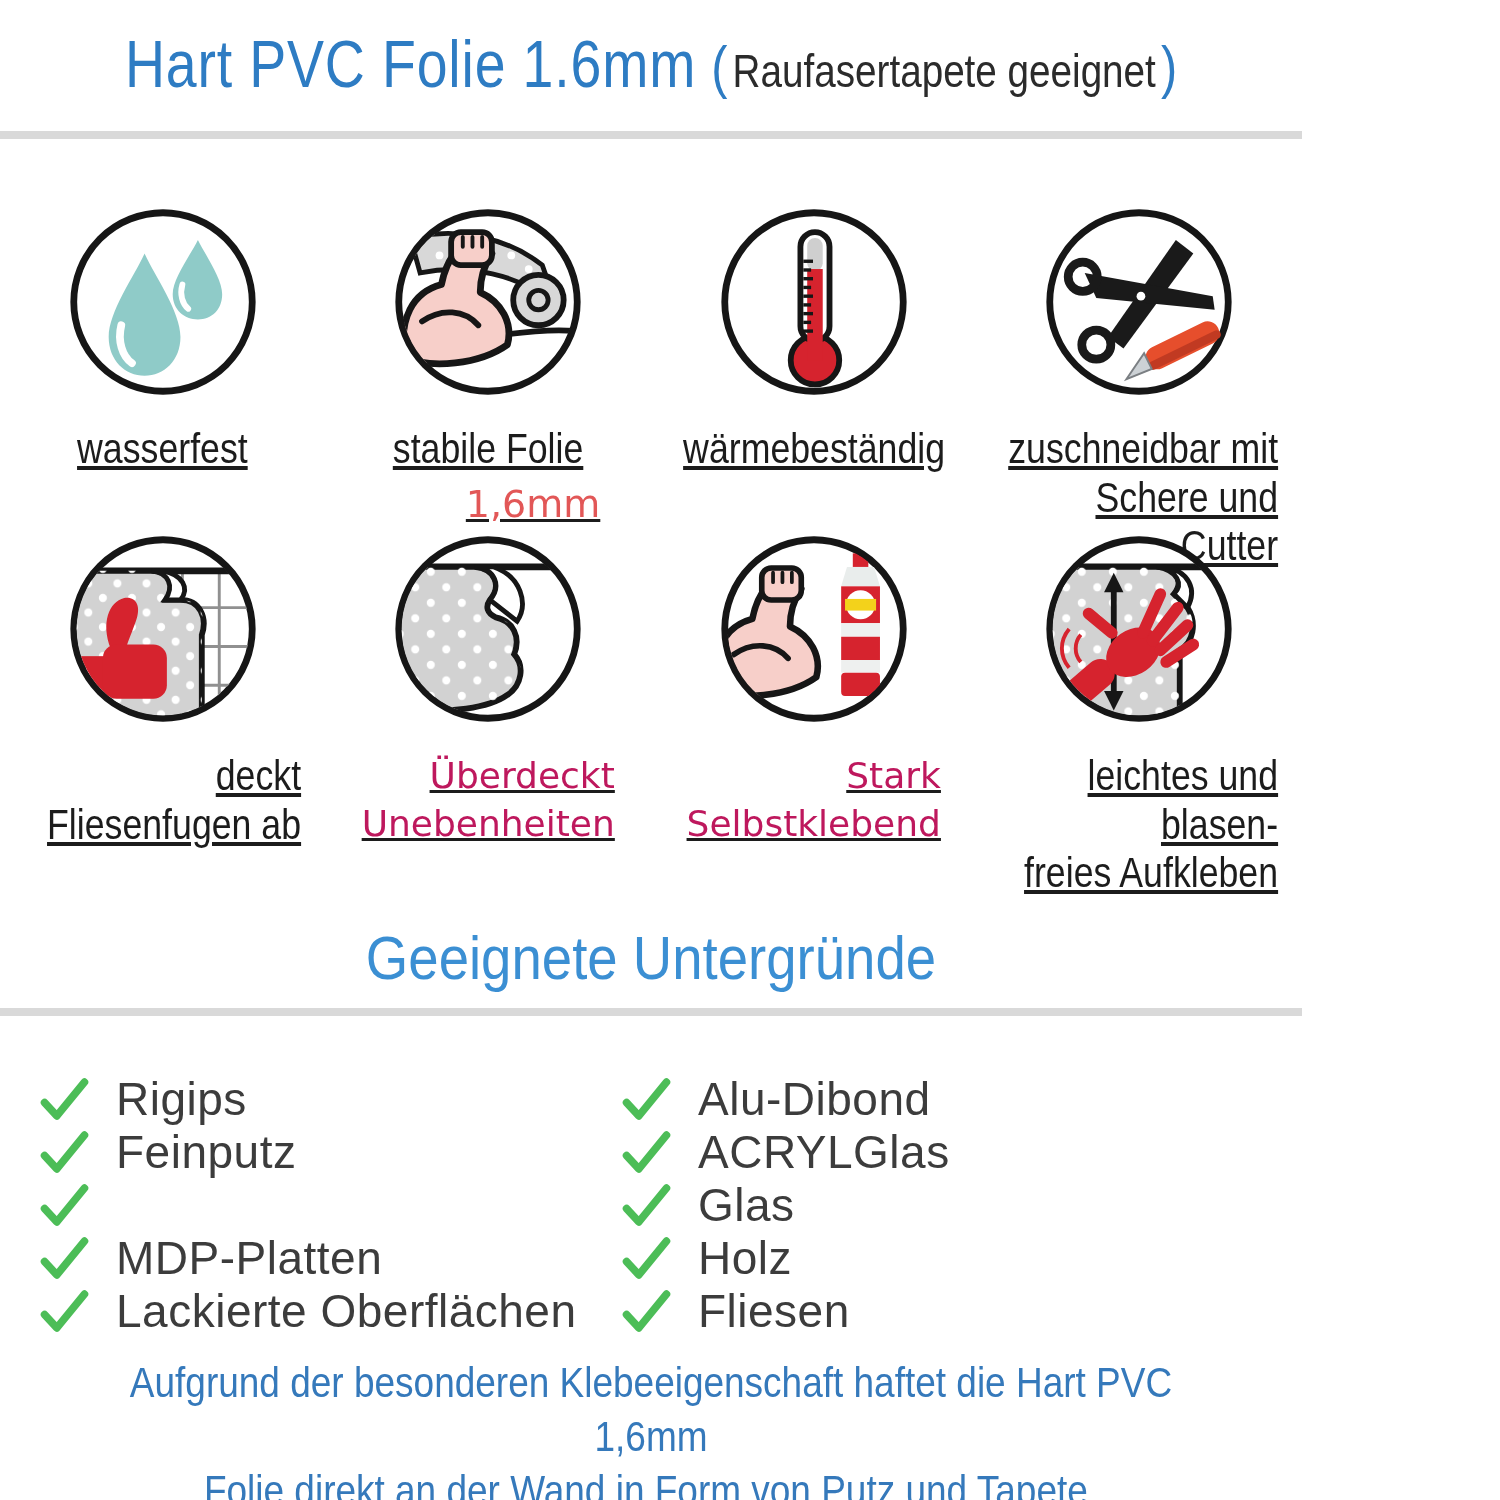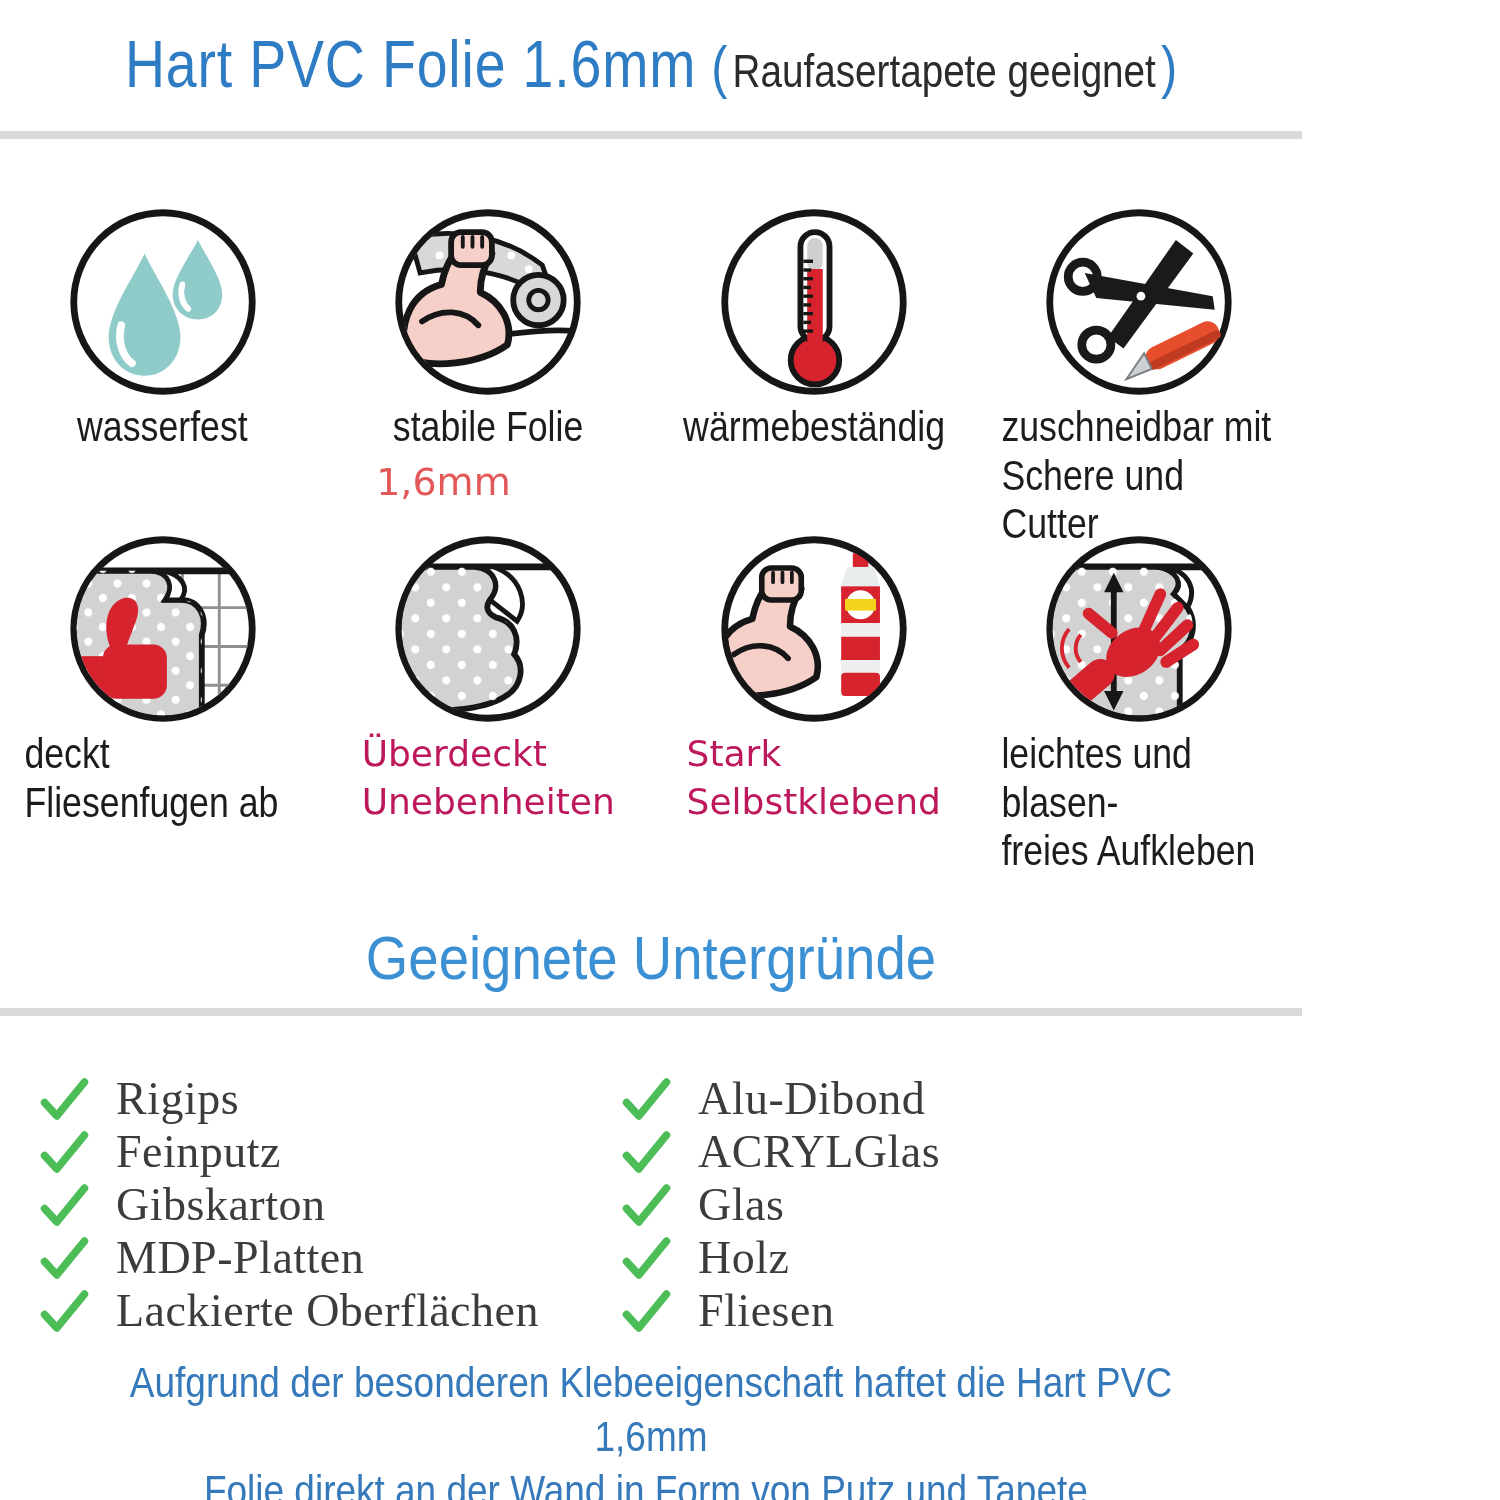--- a/index.html
+++ b/index.html
@@ -19,31 +19,31 @@
   .rule { position:absolute; left:0; width:100%; height:8px; background:#d9d9d9; }
   .rule1 { top:131px; }
   .rule2 { top:1008px; }
 
   
   .feat-row { position:absolute; left:0; width:100%; display:flex; }
   .row1 { top:205px; }
   .row2 { top:532px; }
   .cell { width:25%; display:flex; flex-direction:column; align-items:center; }
   .ficon { width:194px; height:194px; }
-  .flabel { margin-top:4px; text-align:left; font-size:42px; color:#1c1c1c; line-height:1.16; }
+  .flabel { margin-top:26px; text-align:right; font-size:42px; color:#1c1c1c; line-height:1.16;text-decoration:underline; }
   .ln  { display:block; }
   .cd  { transform:scaleX(.85); }
   .wide { font-family:"DejaVu Sans", sans-serif; font-size:36px; color:#be185d; line-height:1.32; }
   .red  { font-family:"DejaVu Sans", sans-serif; font-size:38px; color:#e25757; margin-top:8px; }
 
   
   .sec-title { position:absolute; top:922px; width:100%; text-align:center;
                font-size:62px; color:#3b8fd3; transform:scaleX(.88); }
   .lists { position:absolute; top:1072px; left:0; width:100%; height:300px; }
-  .col { position:absolute; top:0; list-style:none; margin:0; padding:0;font-family:Liberation Serif, serif; }
+  .col { position:absolute; top:0; list-style:none; margin:0; padding:0; }
   .col1 { left:38px; }
   .col2 { left:620px; }
   .col3 { left:1052px; }
   .col li { display:flex; align-items:center; height:53px; }
   .check { width:52px; height:46px; margin-right:26px; flex:none; }
   .item-text { font-size:46px; color:#3c3c3c; letter-spacing:.5px; white-space:nowrap; }
 
   
   footer { position:absolute; top:1356px; width:100%; text-align:center;
            color:#3579bb; font-size:43px; line-height:1.25; }
@@ -307,21 +307,20 @@
       <li>
           <svg class="check" viewBox="0 0 100 90">
             <polyline points="12,52 36,78 90,12" fill="none" stroke="#4cbd57" stroke-width="15" stroke-linecap="round" stroke-linejoin="round"></polyline>
           </svg>
           <span class="item-text">Feinputz</span>
         </li>
       <li>
           <svg class="check" viewBox="0 0 100 90">
             <polyline points="12,52 36,78 90,12" fill="none" stroke="#4cbd57" stroke-width="15" stroke-linecap="round" stroke-linejoin="round"></polyline>
           </svg>
-          <span class="item-text">Gibskarton</span>
         </li>
       <li>
           <svg class="check" viewBox="0 0 100 90">
             <polyline points="12,52 36,78 90,12" fill="none" stroke="#4cbd57" stroke-width="15" stroke-linecap="round" stroke-linejoin="round"></polyline>
           </svg>
           <span class="item-text">MDP-Platten</span>
         </li>
       <li>
           <svg class="check" viewBox="0 0 100 90">
             <polyline points="12,52 36,78 90,12" fill="none" stroke="#4cbd57" stroke-width="15" stroke-linecap="round" stroke-linejoin="round"></polyline>

